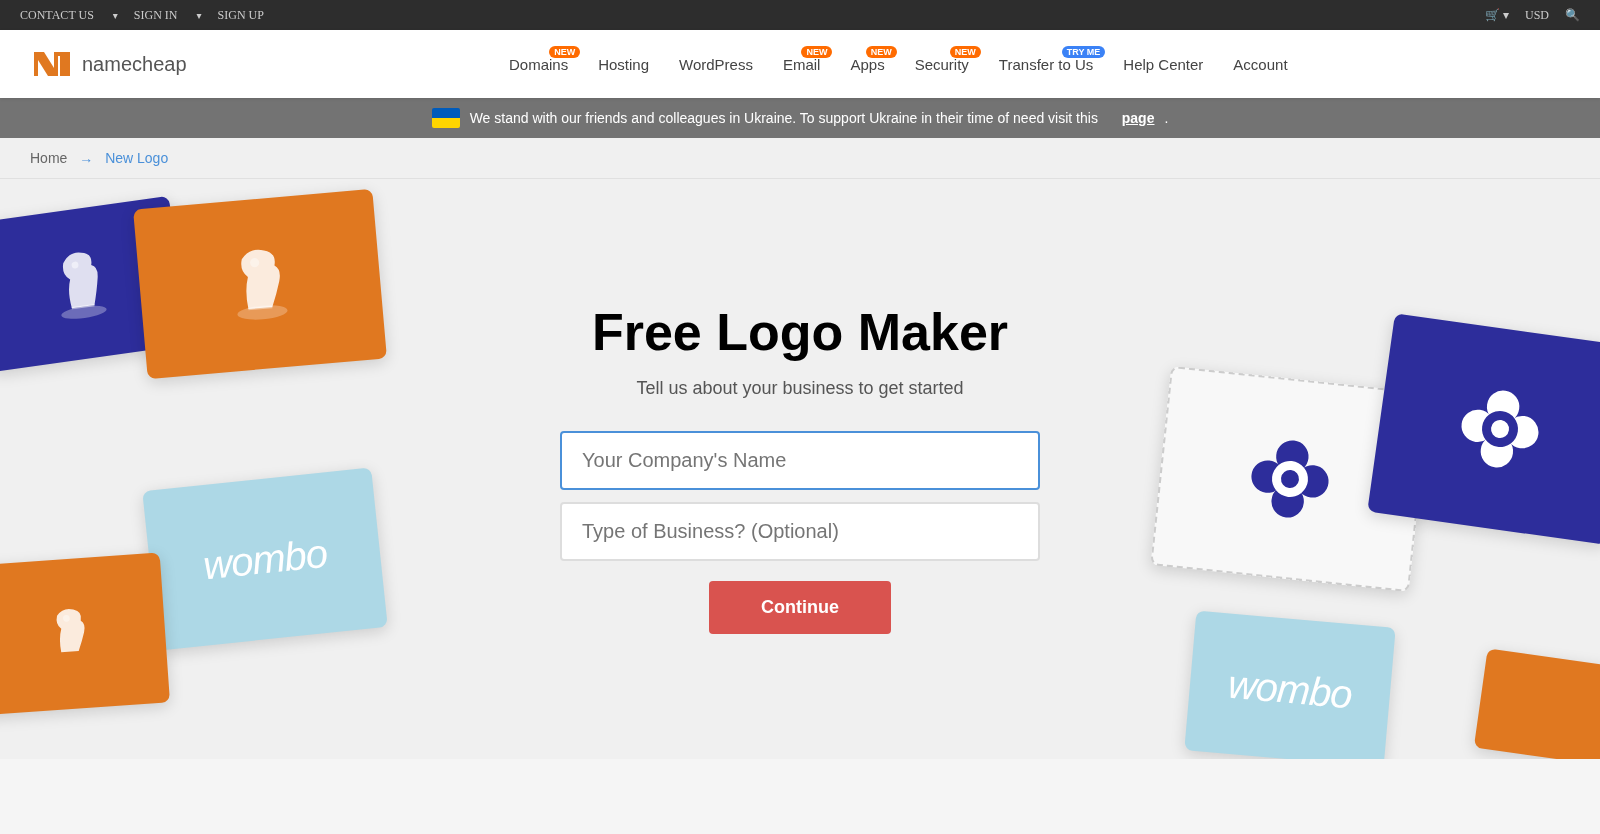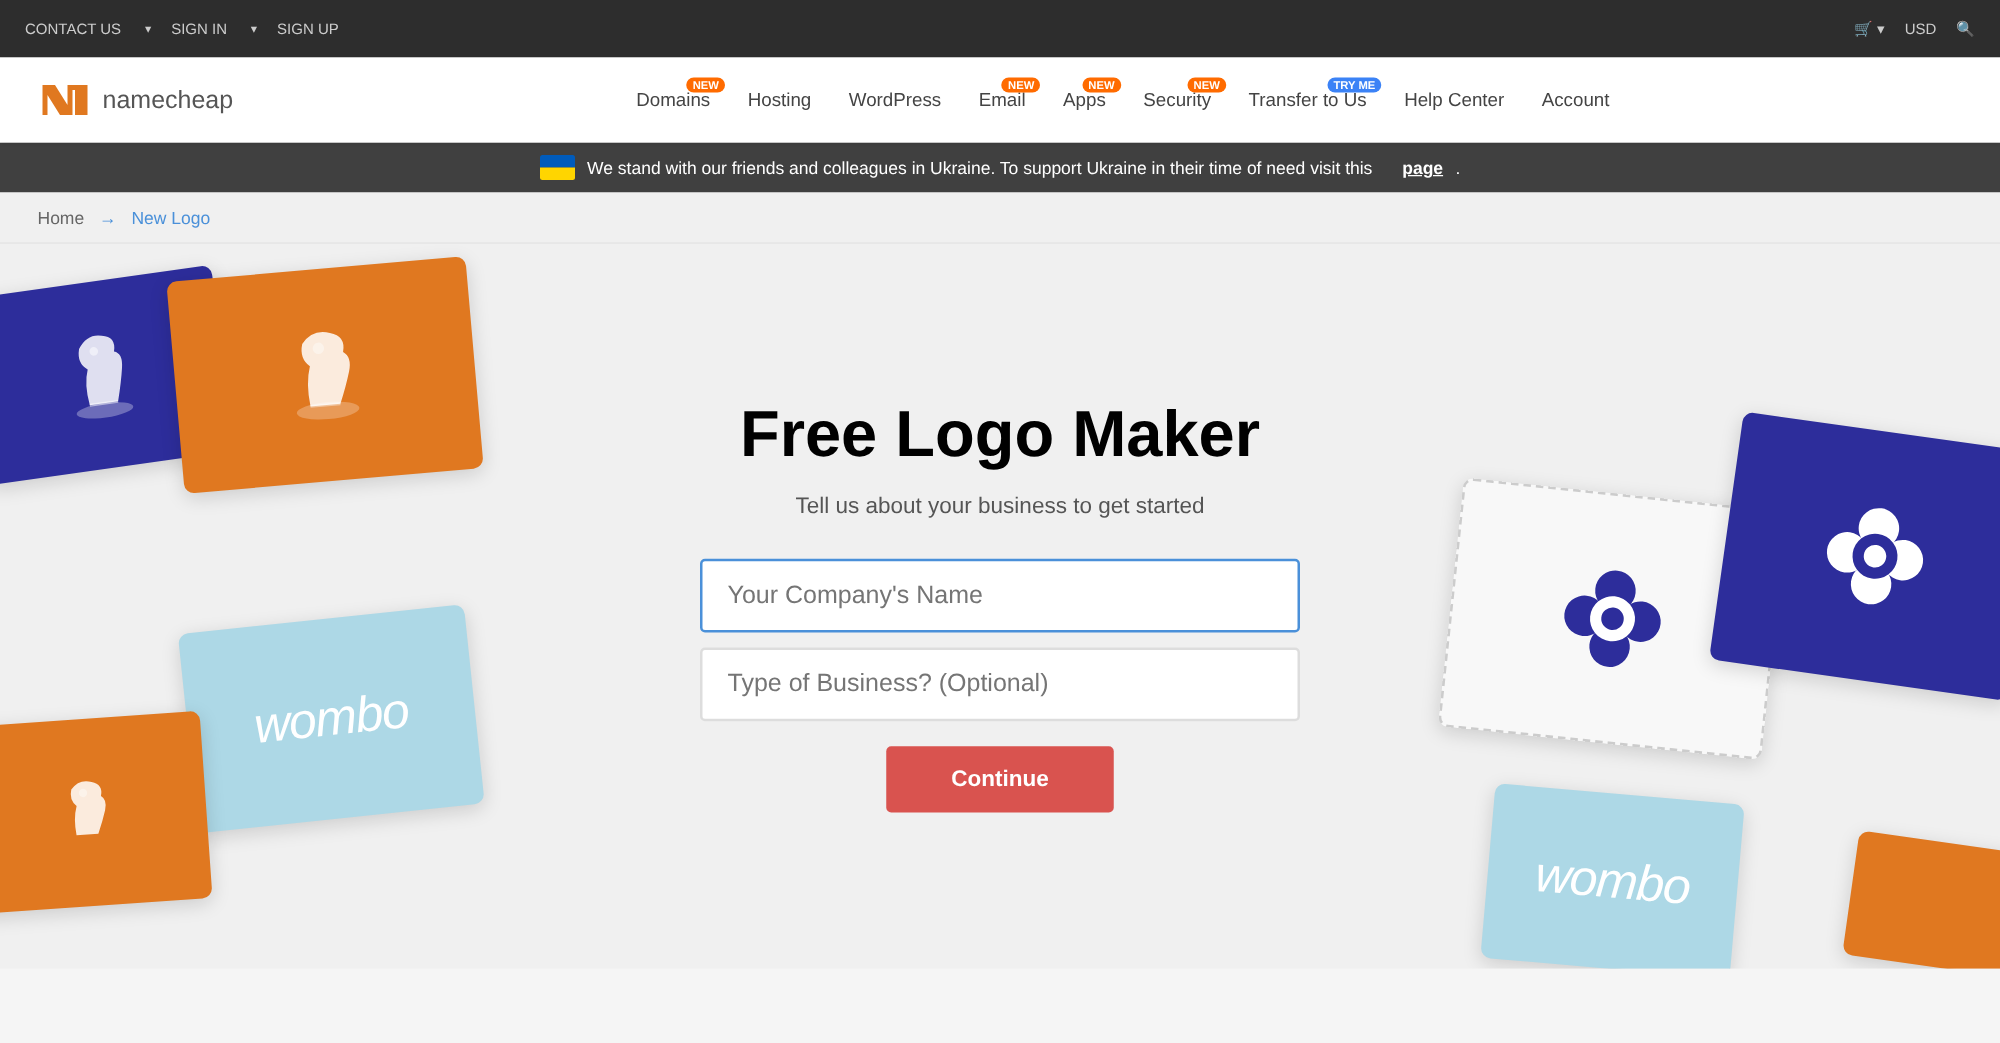--- a/index.html
+++ b/index.html
@@ -4,24 +4,25 @@
   <style>
     * { margin: 0; padding: 0; box-sizing: border-box; }
     body { font-family: -apple-system, BlinkMacSystemFont, 'Segoe UI', Arial, sans-serif; background: #f5f5f5; }
 
     
     .topbar {
       background: #2d2d2d;
       color: #ccc;
       font-size: 12px;
       padding: 0 20px;
-      height: 46px;
+      height: 30px;
       display: flex;
       align-items: center;
       justify-content: space-between;
+      font-family: Liberation Serif, serif;
     }
     .topbar-left { display: flex; gap: 16px; align-items: center; }
     .topbar-right { display: flex; gap: 16px; align-items: center; }
     .topbar a { color: #ccc; text-decoration: none; cursor: pointer; }
     .dropdown-arrow { font-size: 10px; margin-left: 3px; }
 
     
     .navbar {
       background: #fff;
       height: 68px;
@@ -73,21 +74,21 @@
       color: #fff;
       font-size: 9px;
       font-weight: bold;
       padding: 1px 5px;
       border-radius: 8px;
     }
     .nav-badge.try { background: #3b82f6; }
 
     
     .ukraine-banner {
-      background: #404040;
+      background: #737373;
       color: #fff;
       text-align: center;
       padding: 10px 20px;
       font-size: 14px;
       display: flex;
       align-items: center;
       justify-content: center;
       gap: 10px;
     }
     .ukraine-flag {

